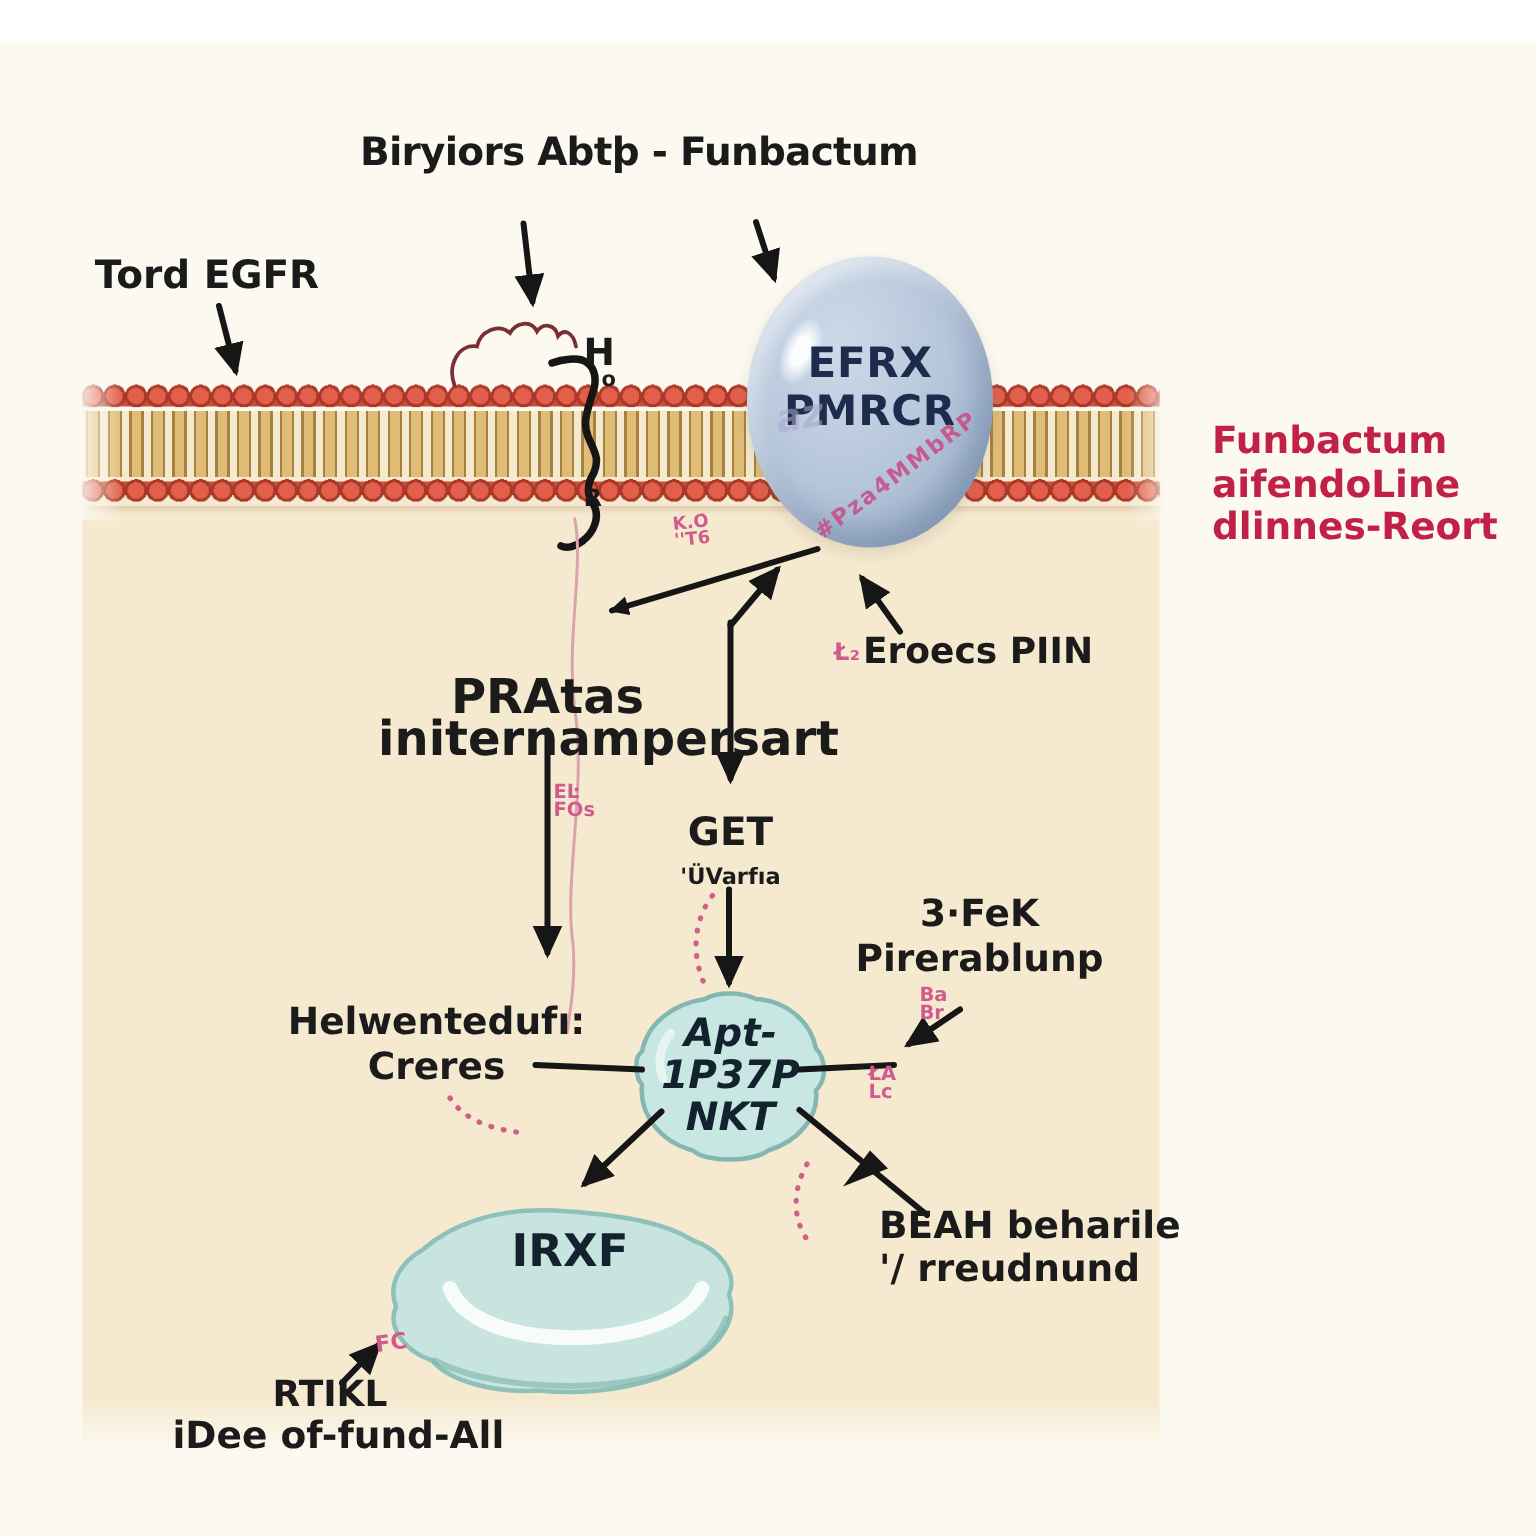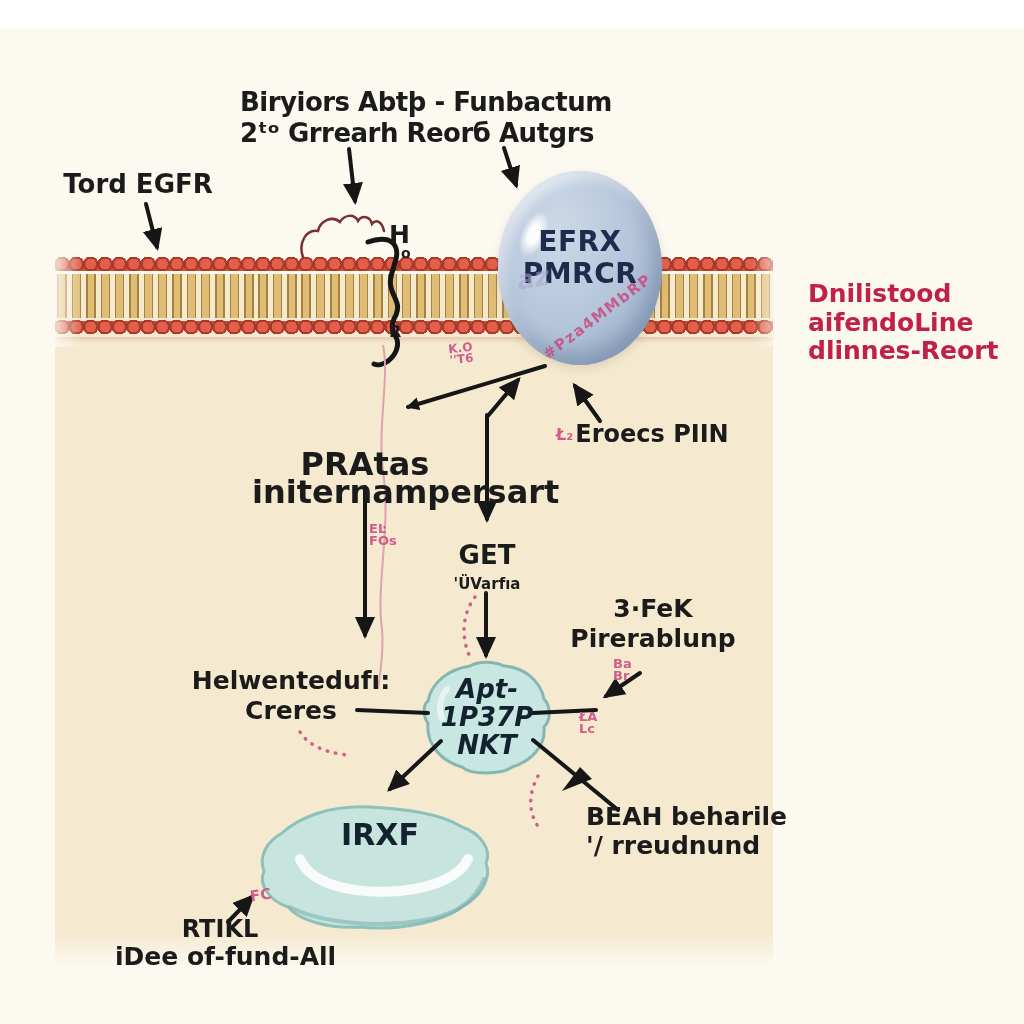--- a/index.html
+++ b/index.html
@@ -137,27 +137,26 @@
       <path d="M441,712 L390,760" marker-end="url(#ah)"></path>
       <path d="M533,711 L618,781"></path>
       <path d="M228,893 L252,868" marker-end="url(#ah)"></path>
     </g>
 
     <polygon points="562,762 580,738 592,750" fill="#161616"></polygon>
   </svg>
 
   <div class="abs lbl" id="lbl-title">
     <div>Biryiors Abtþ - Funbactum</div>
-    <div>2ᵗᵒ Grrearh Reorб Autgrs</div>
   </div>
 
   <div class="abs lbl" id="lbl-tord">Tord EGFR</div>
 
   <div class="abs" id="lbl-rednote">
-    <div>Dnilistood</div>
+    <div>Funbactum</div>
     <div>aifendoLine</div>
     <div>dlinnes-Reort</div>
   </div>
 
   <div class="abs lbl" id="lbl-receptor">
     <div>EFRX</div>
     <div>PMRCR</div>
   </div>
   <div class="abs pink" id="scribble-pink">#Pza4MMbRP</div>
   <div class="abs" id="scribble-lav">az</div>

